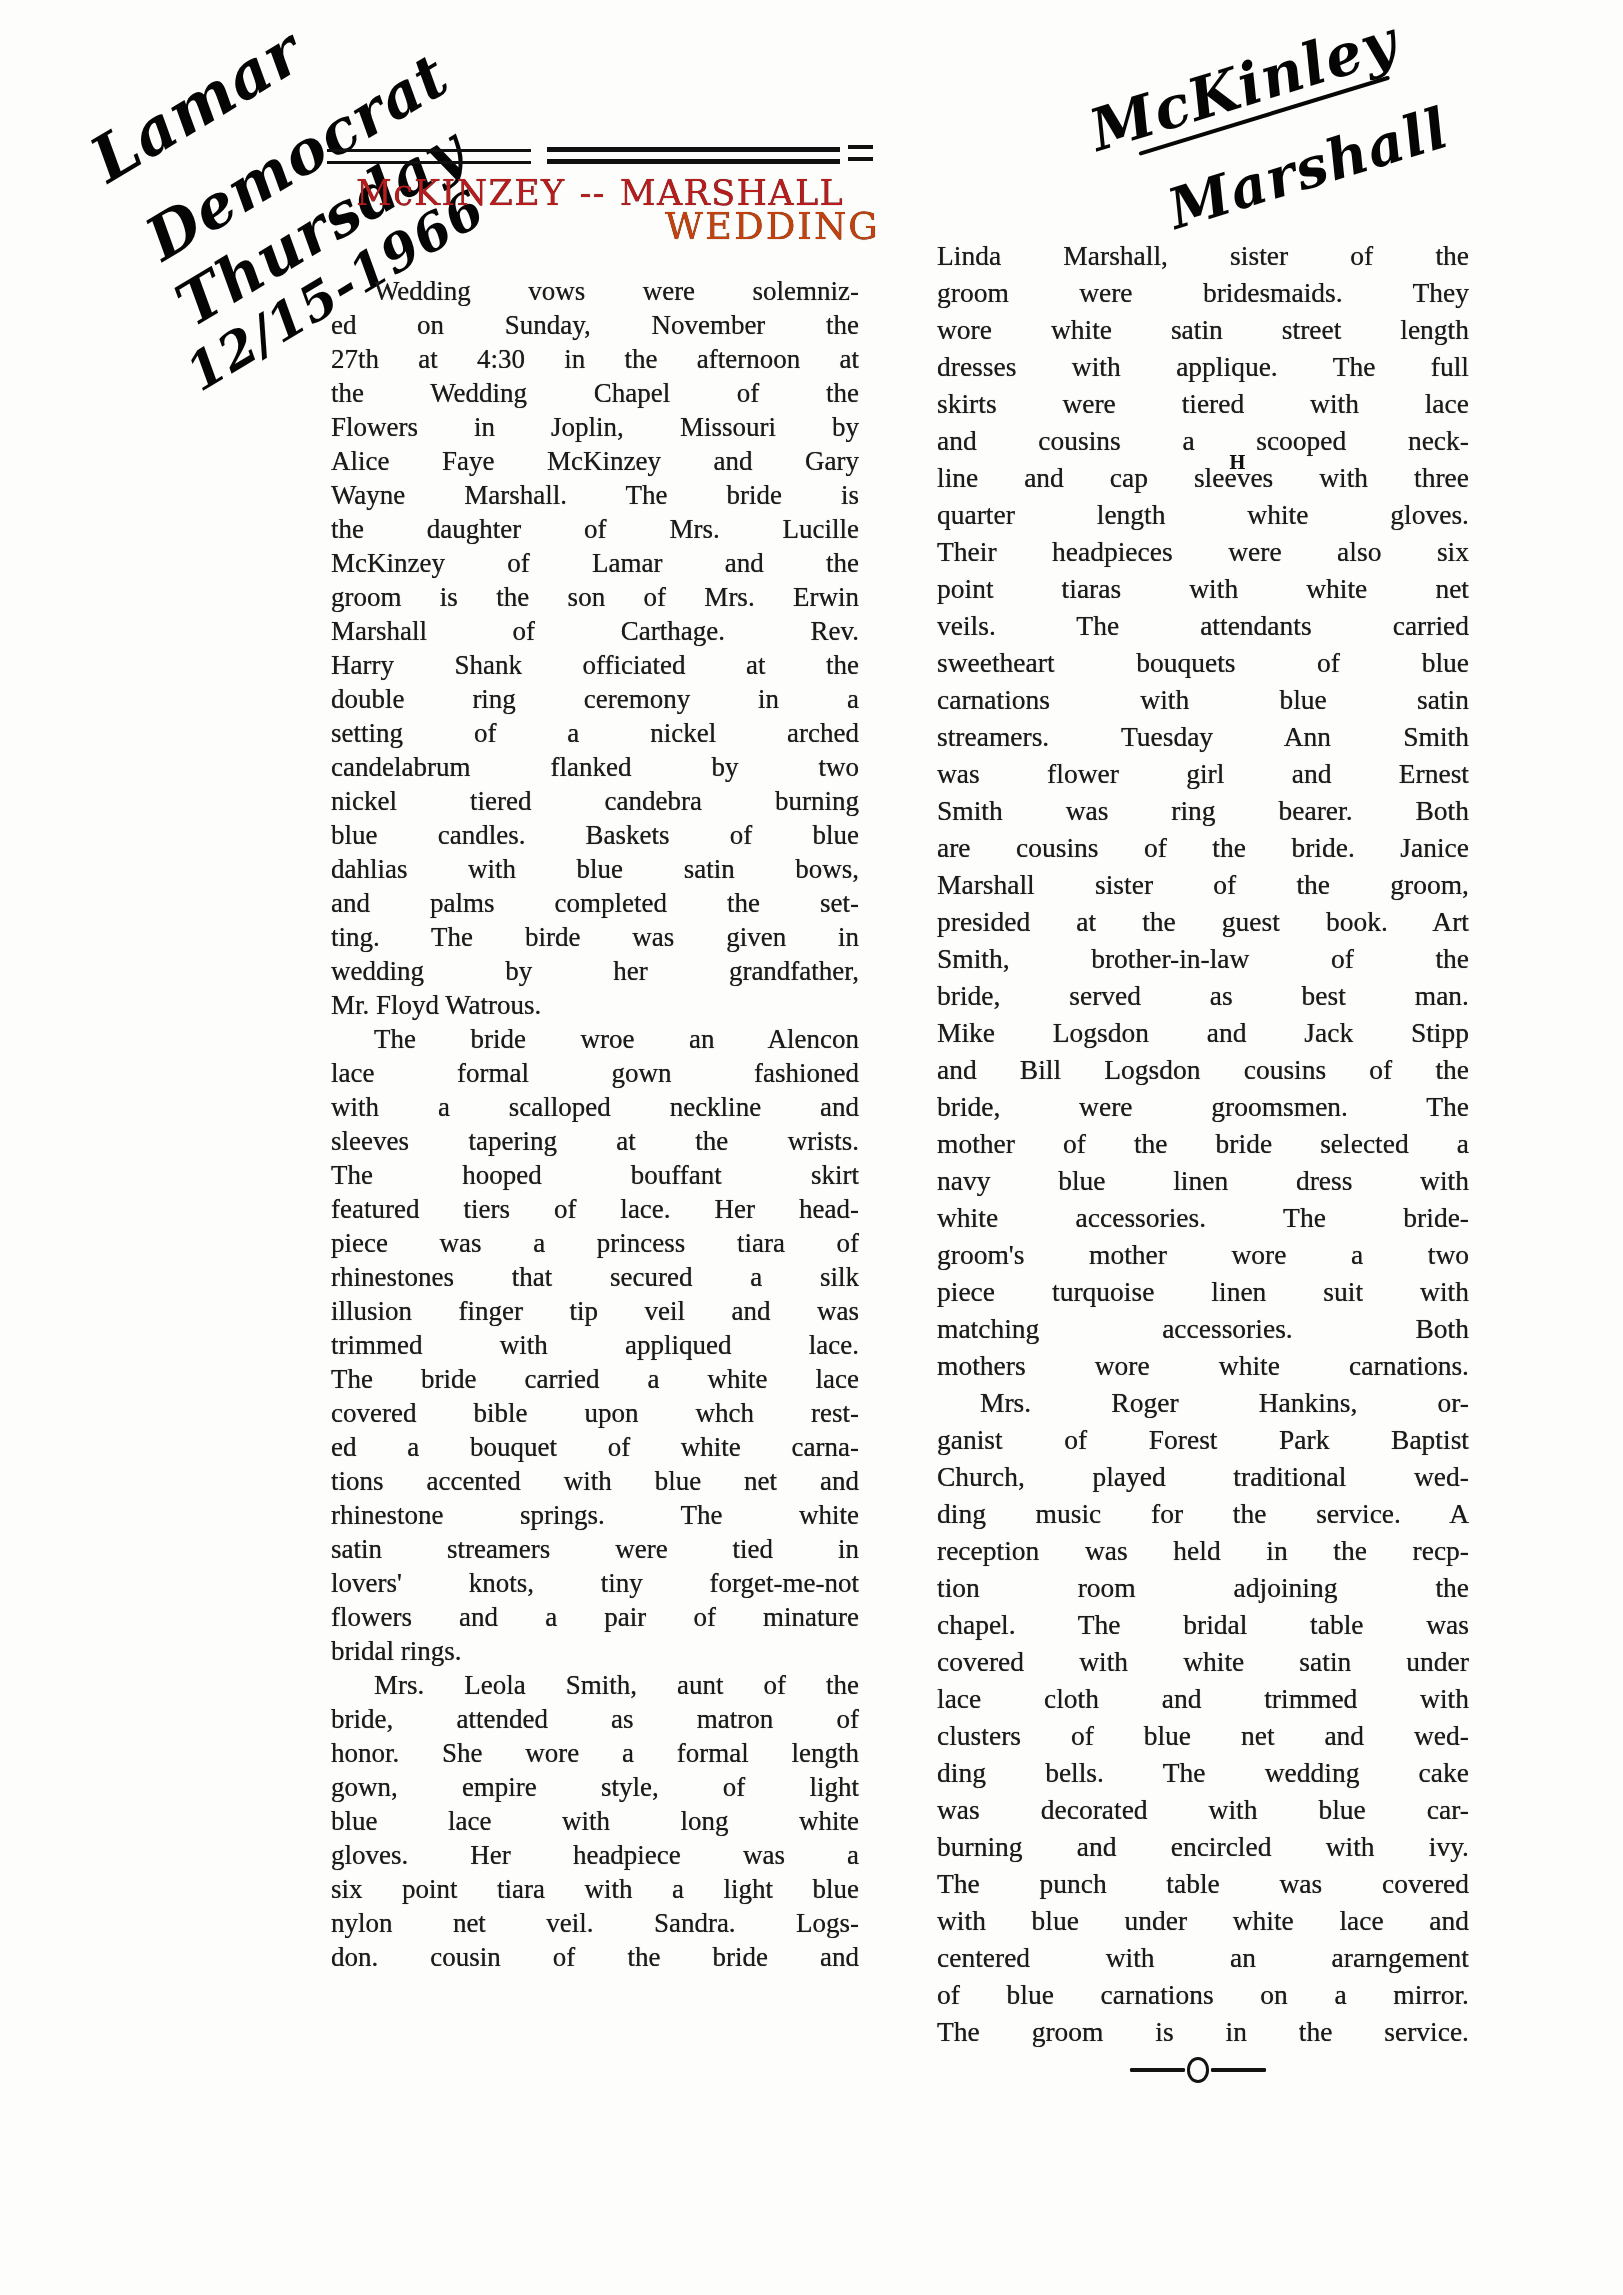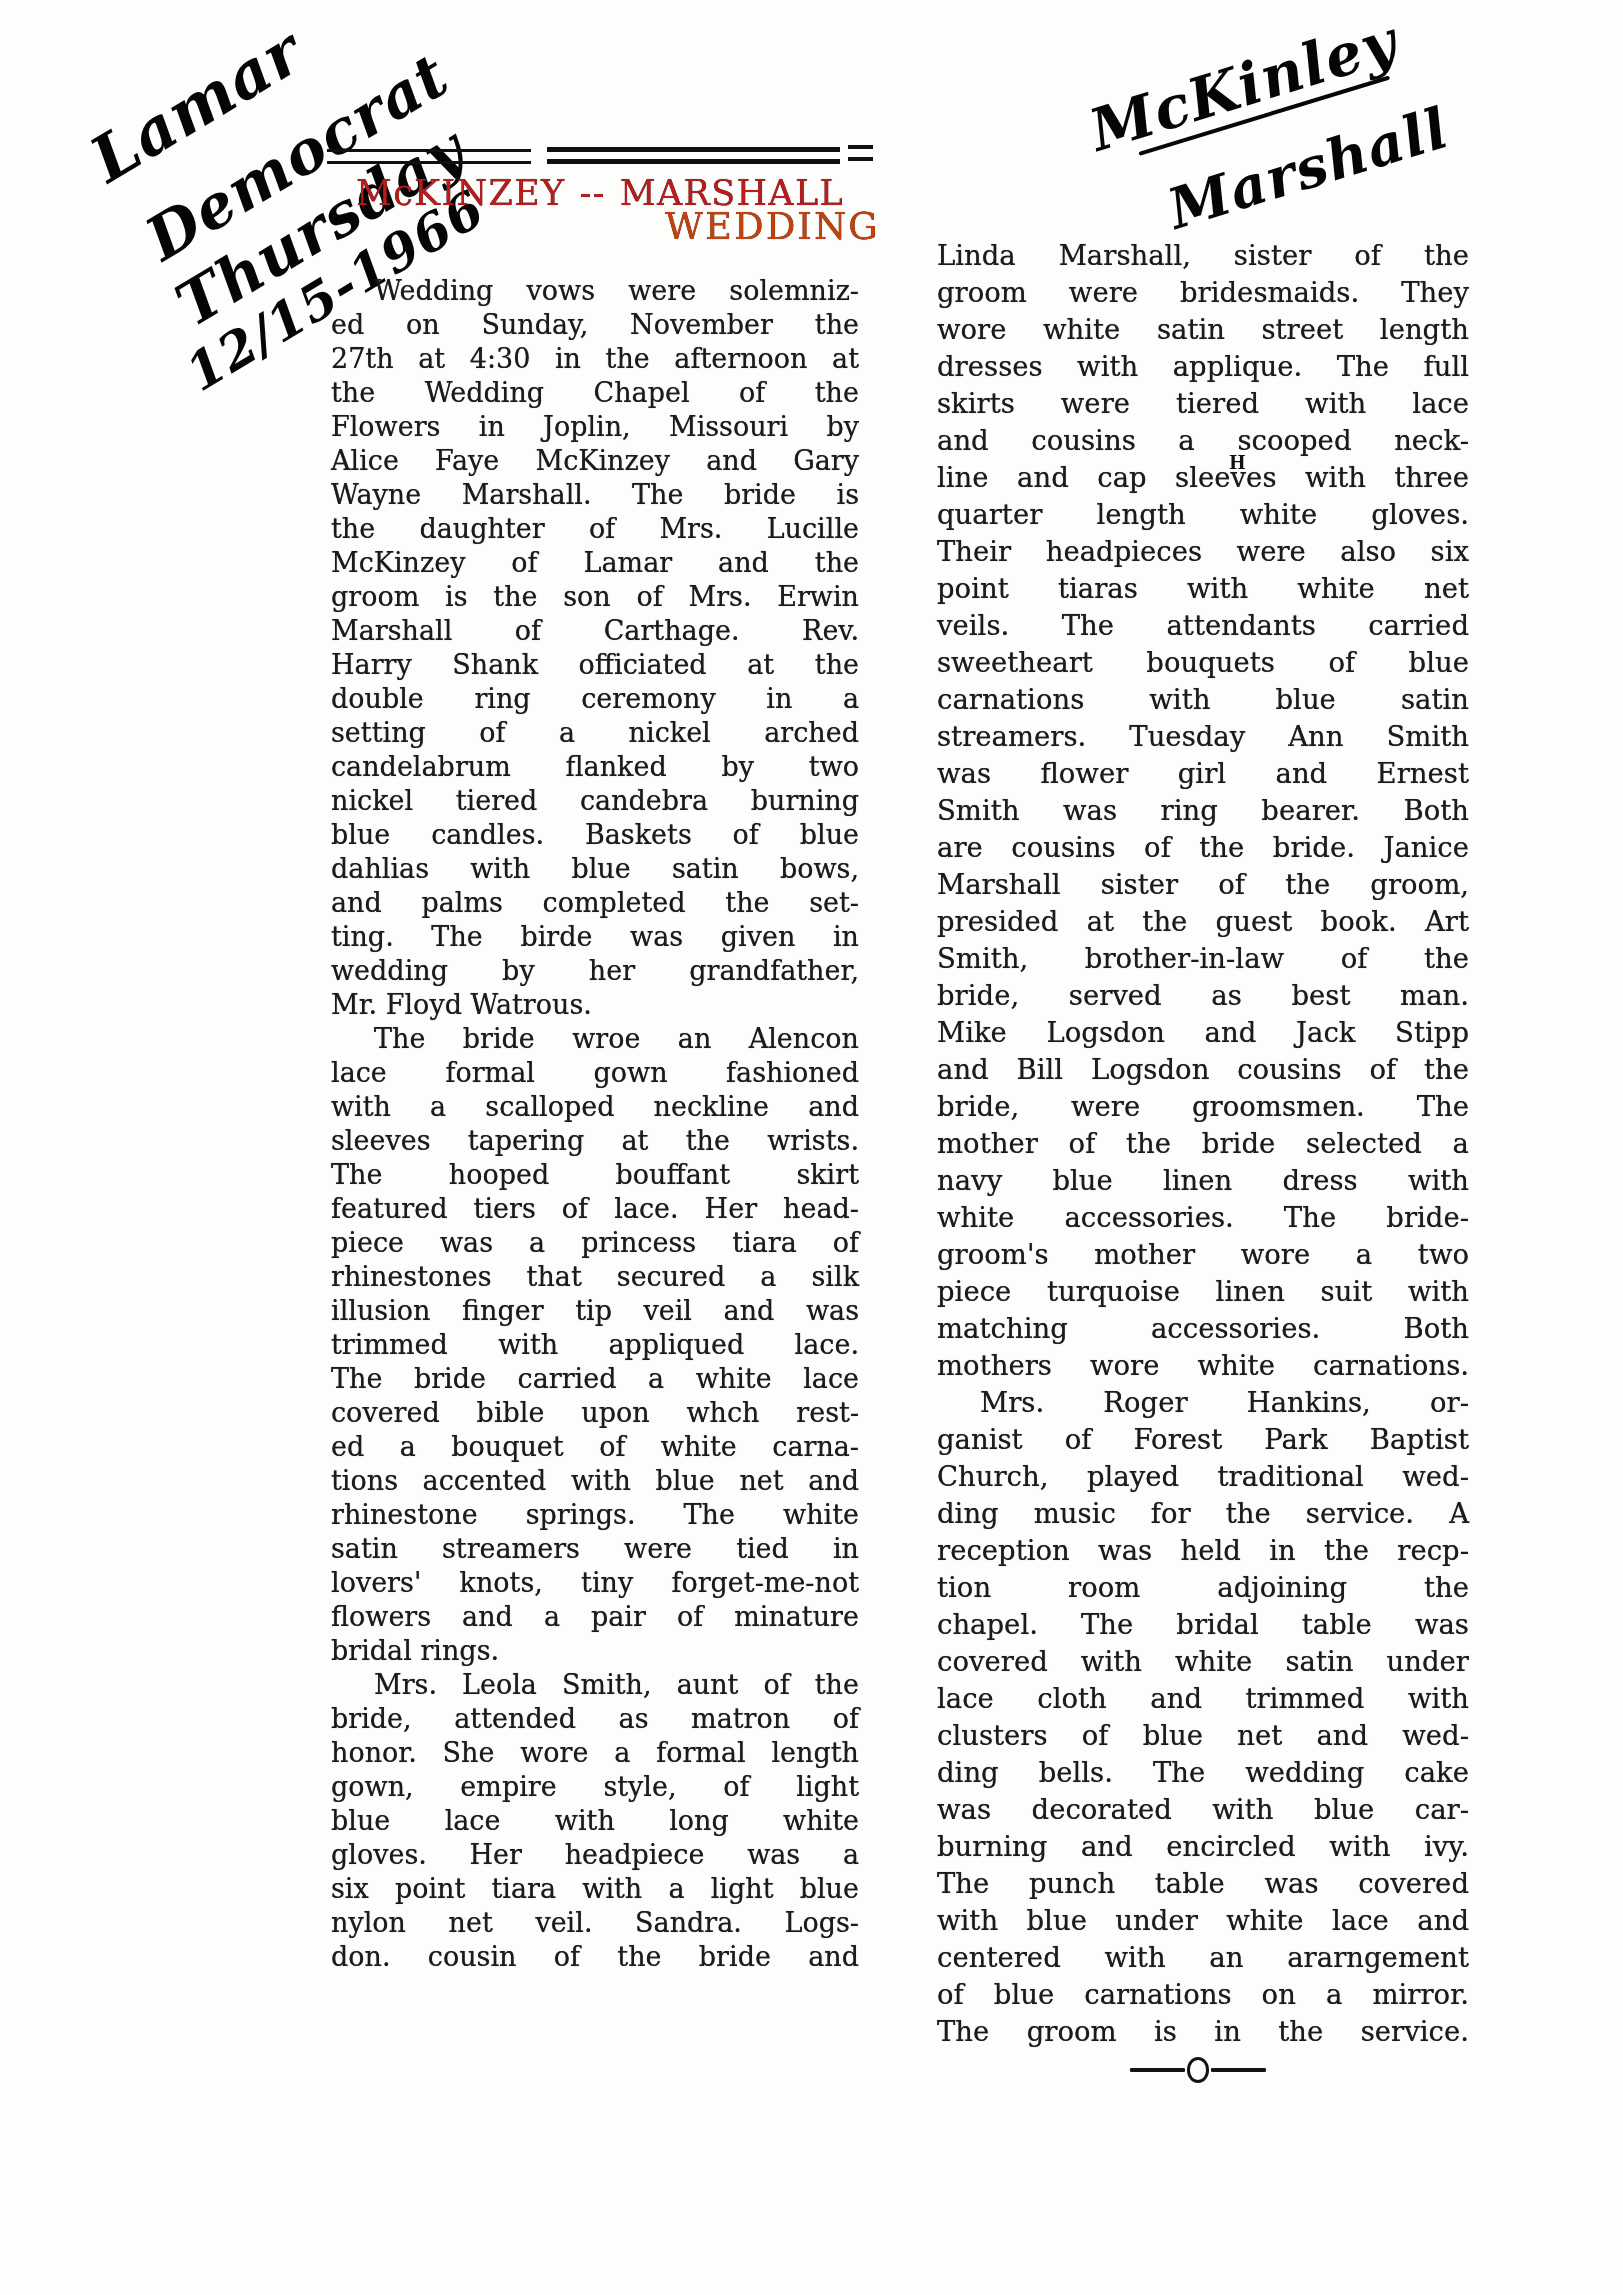--- a/index.html
+++ b/index.html
@@ -42,21 +42,21 @@
     text-align:justify;text-align-last:justify;
     color:#b91c1c;text-shadow:0 0 0.7px #000;
     white-space:nowrap;
   }
   .headline-l2{
     position:absolute;left:665px;top:208px;width:208px;
     font-size:37px;font-weight:normal;letter-spacing:2px;line-height:38px;
     text-align:left;color:#c2410c;text-shadow:0 0 0.7px #000;
   }
   
-  .col{position:absolute;}
+  .col{position:absolute;font-family:Liberation Serif, serif;}
   .col .line{
     text-align:justify;
     text-align-last:justify;
     white-space:normal;
     text-shadow:0 0 0.7px rgba(10,10,10,.75);
   }
   .col .line.last{text-align-last:left;}
   .col .line.indent{text-indent:43px;}
   .col-left{left:331px;top:274px;width:528px;font-size:27px;}
   .col-left .line{height:34px;line-height:34px;}

